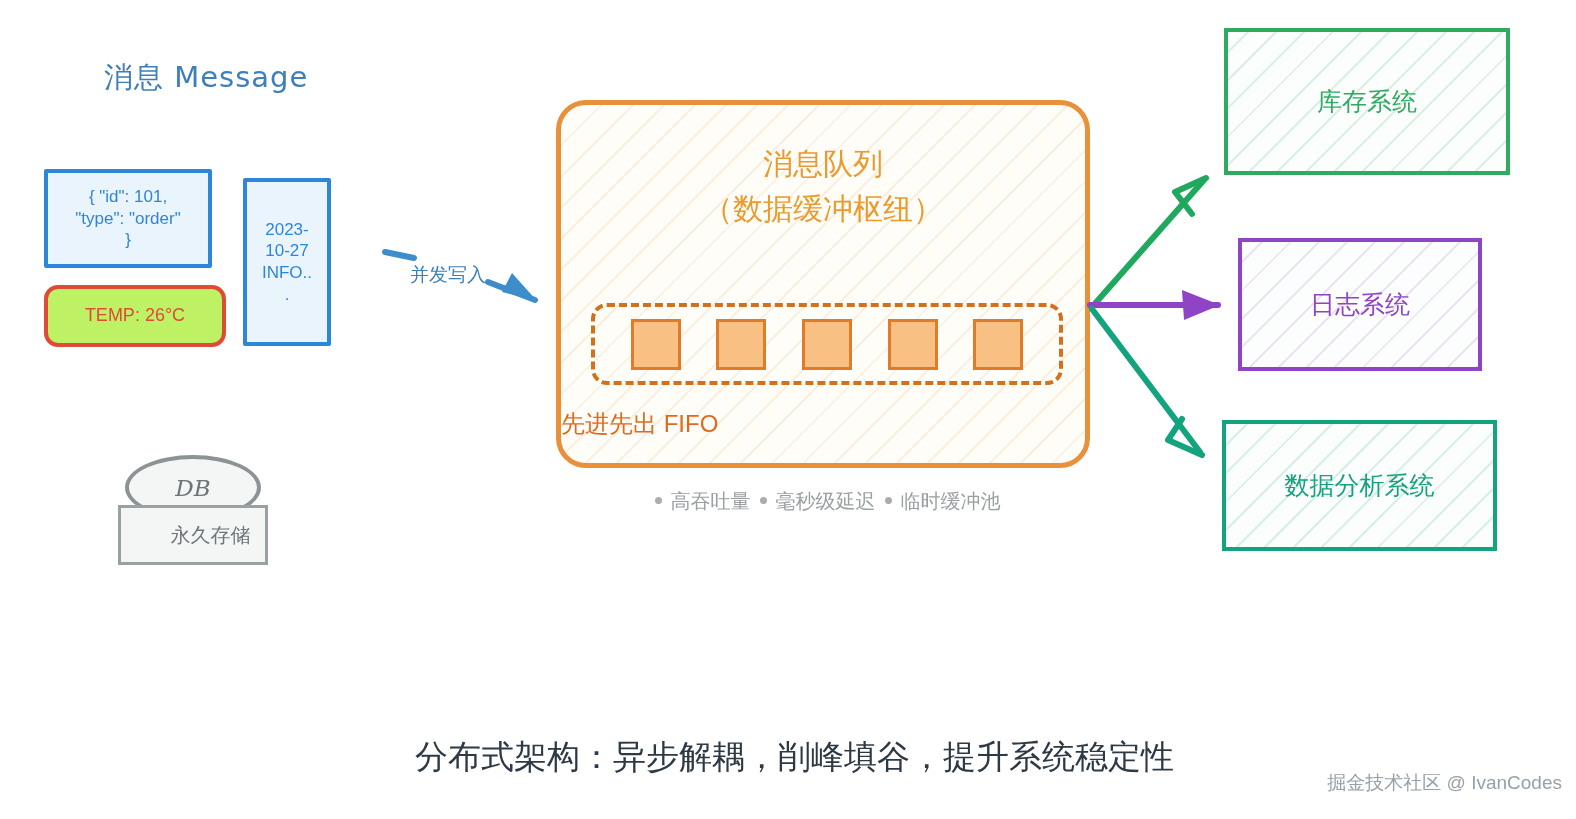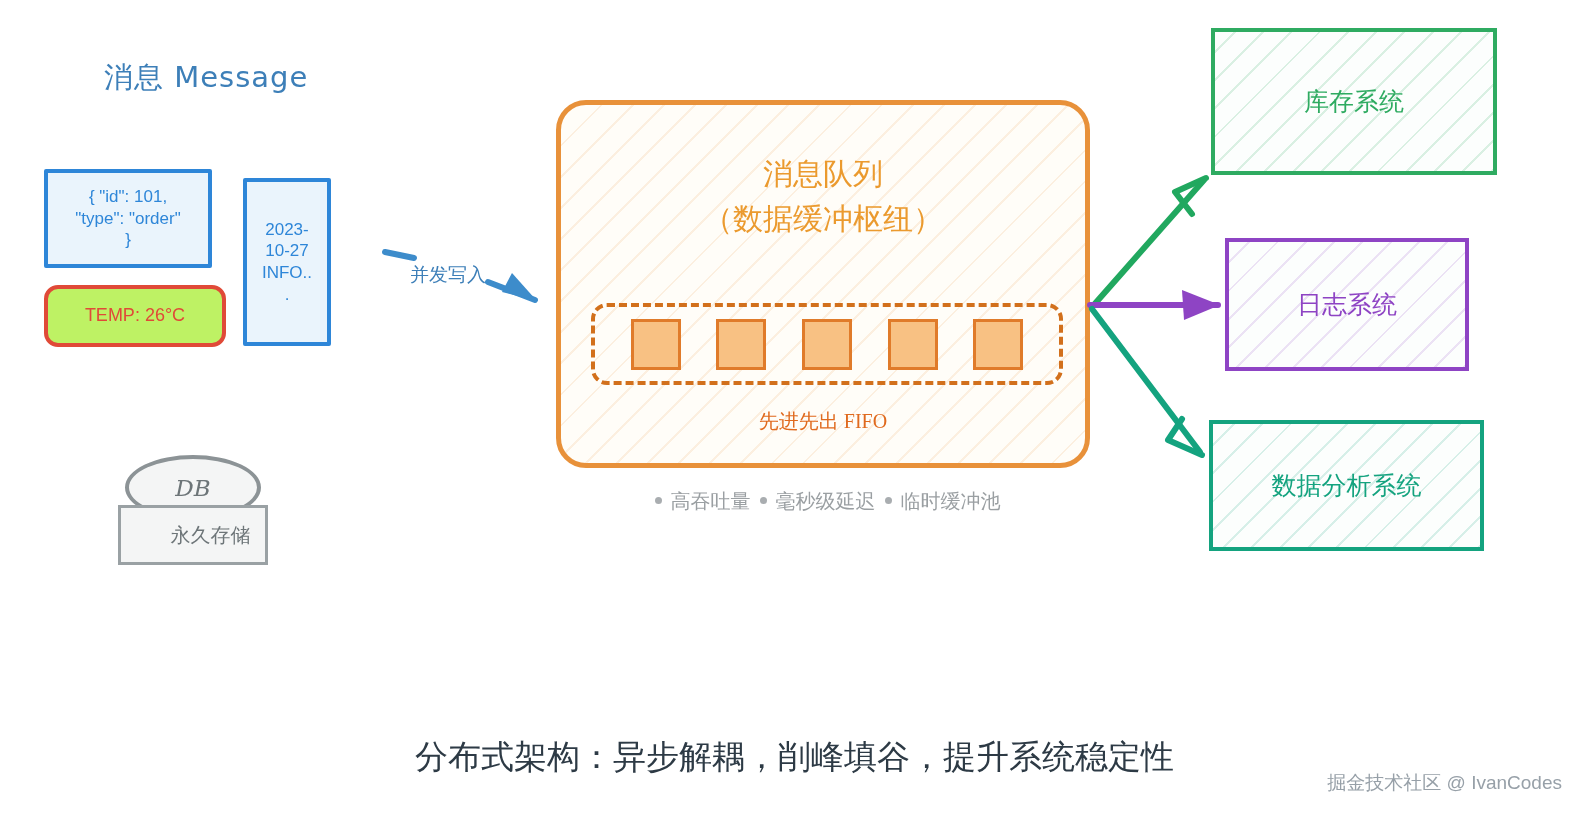--- a/index.html
+++ b/index.html
@@ -121,21 +121,21 @@
     background-color: #fffdf8;
     background-image: repeating-linear-gradient(
         -45deg,
         rgba(232,145,58,0.13) 0px,
         rgba(232,145,58,0.13) 2px,
         rgba(255,255,255,0) 2px,
         rgba(255,255,255,0) 22px);
     box-sizing: border-box;
   }
   #mq-title {
-    left: 0; right: 0; top: 46px;
+    left: 0; right: 0; top: 36px;
     text-align: center;
     color: #eb9a2e;
     font-size: 30px;
     line-height: 1.5;
     white-space: pre-line;
     font-family: "DejaVu Sans", sans-serif;
   }
   #fifo-track {
     left: 30px;
     top: 198px;
@@ -150,24 +150,24 @@
   }
   .queue-item {
     width: 50px;
     height: 51px;
     background: #f8c183;
     border: 3px solid #e07b2a;
     box-sizing: border-box;
   }
   #fifo-label {
     left: 0; right: 0; top: 303px;
-    text-align: center;
+    text-align: left;
     color: #e06a1e;
-    font-size: 20px;
-    font-family: Liberation Serif, serif;
+    font-size: 24px;
+    font-family: Liberation Sans, sans-serif;
   }
   #mq-features {
     left: 556px;
     top: 488px;
     width: 534px;
     text-align: center;
     color: #9a9fa2;
     font-size: 20px;
     white-space: nowrap;
   }
@@ -182,20 +182,21 @@
 
   
   .consumer {
     box-sizing: border-box;
     display: flex;
     align-items: center;
     justify-content: center;
     font-size: 25px;
     font-family: "DejaVu Sans", sans-serif;
     background-color: #fcfefd;
+    margin-left: 13px;
   }
   #consumer-inventory {
     left: 1211px; top: 28px;
     width: 286px; height: 147px;
     border: 4px solid #2fab61;
     color: #2fab61;
     background-image: repeating-linear-gradient(
         -45deg,
         rgba(47,171,97,0.17) 0px,
         rgba(47,171,97,0.17) 2px,

